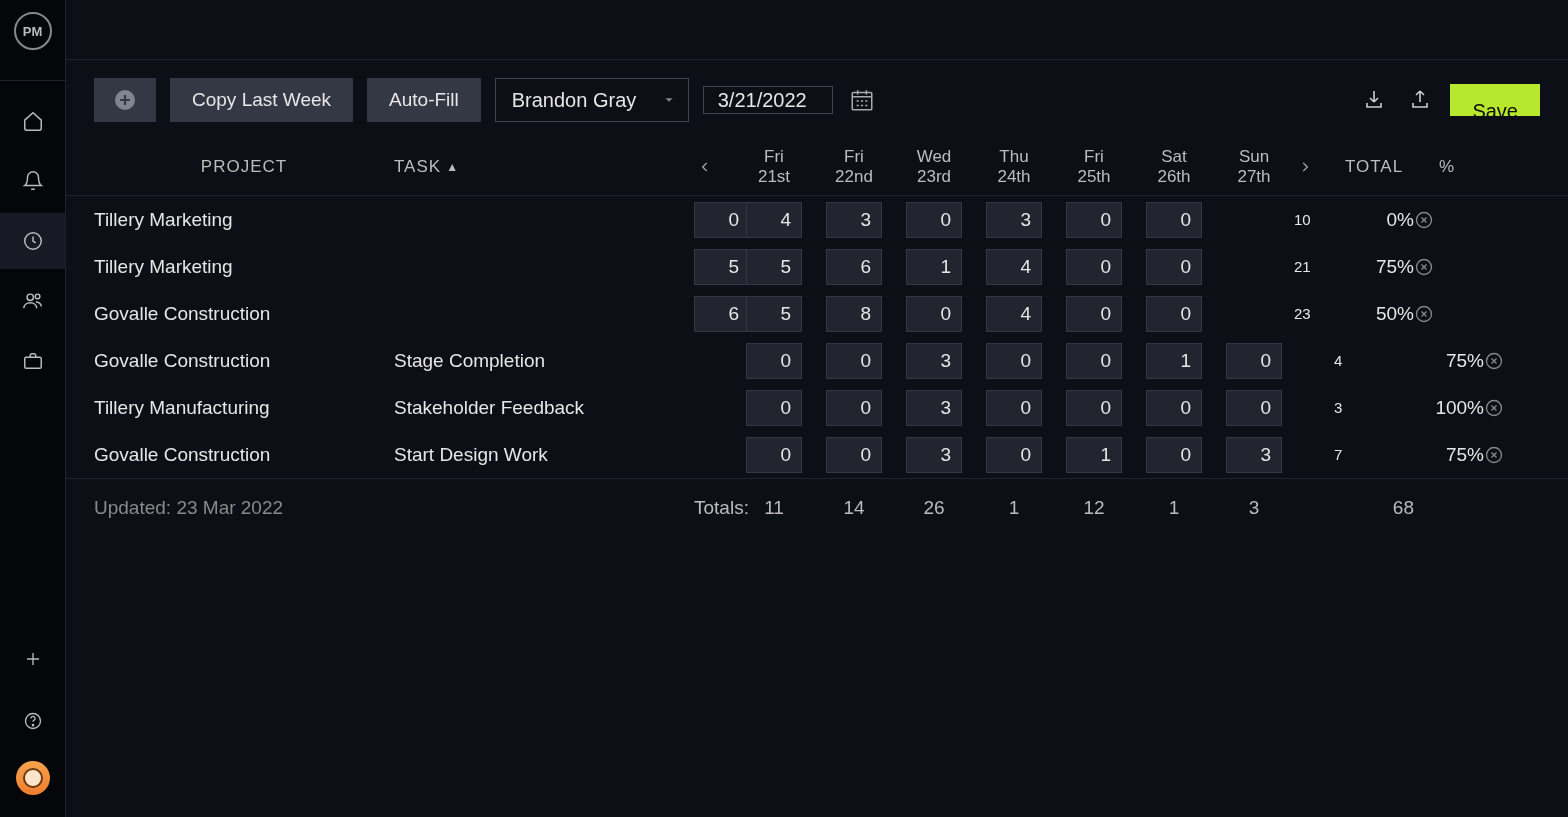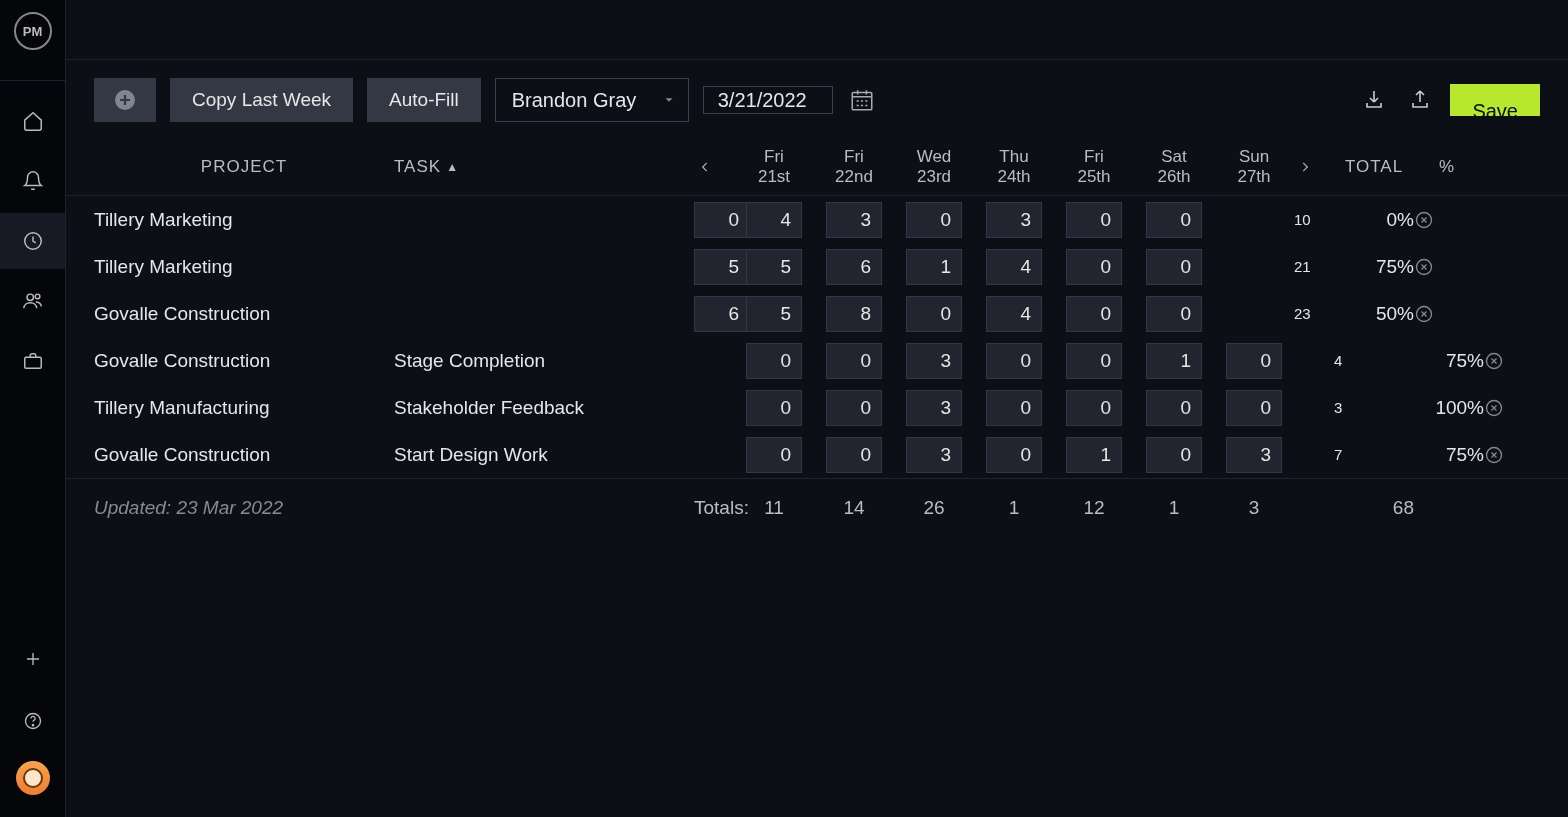--- a/index.html
+++ b/index.html
@@ -168,21 +168,21 @@
   }
   .rowtotal { text-align:left; font-size:15px;}
   .rowpct { text-align:right; font-size:19px;}
   .rowdel { text-align:center; color:#888; cursor:pointer;}
   .grid-footer {
     border-top: 1px solid #1f2230;
     height:58px;
     color:#bcbcbc;
     font-size:19px;
   }
-  .footer-label { grid-column: 1 / 3; color:#8a8a8a; font-size:19px;font-style:italic;}
+  .footer-label { grid-column: 1 / 3; color:#8a8a8a; font-size:19px;}
   .totals-label { text-align:right; padding-right:6px;}
   .ftot { text-align:center; }
 
   svg { display:block; }
 </style>
 </head>
 <body>
 
 <div class="sidebar">
   <div class="logo">

